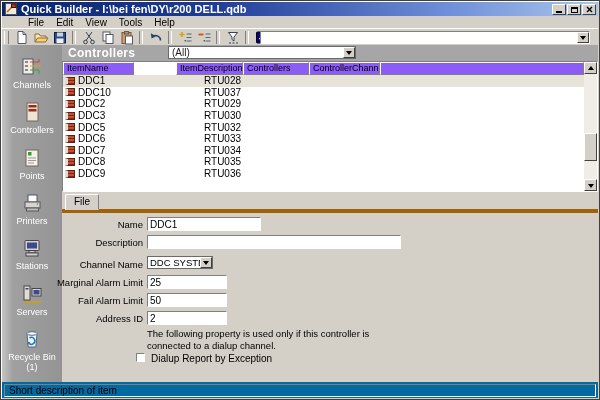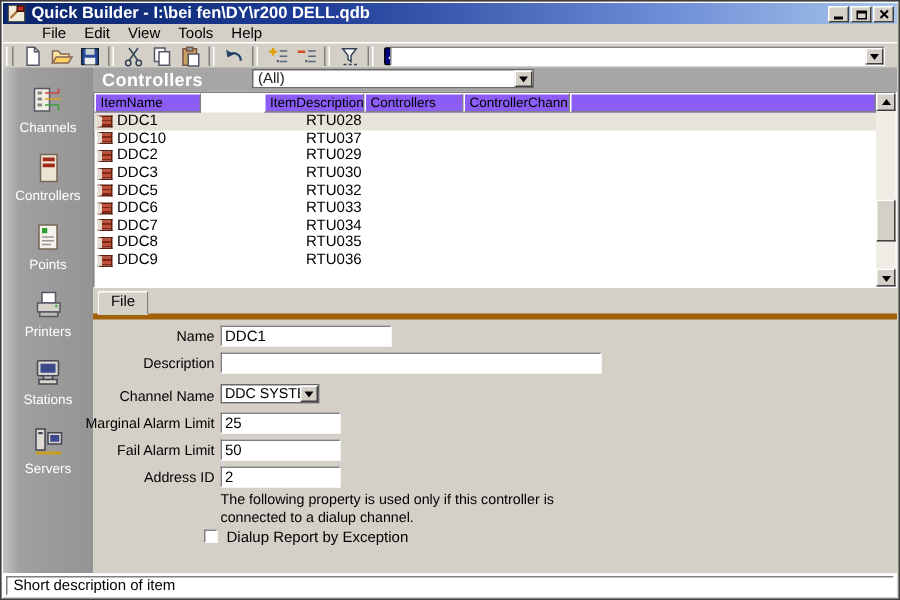--- a/index.html
+++ b/index.html
@@ -77,21 +77,21 @@
   .ftext{height:14px;background:#fff;border:1px solid;border-color:#808080 #fff #fff #808080;
          font-size:10px;padding:0 2px;box-sizing:border-box;font-family:inherit;display:block;}
   .w114{width:114px;}.w254{width:254px;}.w80{width:80px;}
   .fselect{position:relative;width:80px;height:14px;background:#fff;border:1px solid #6a6a6a;
            box-sizing:border-box;font-size:9.5px;line-height:12px;padding-left:2px;}
   .note{position:absolute;left:85px;top:115px;font-size:9.5px;line-height:1.25;}
   .chkrow{position:absolute;left:74px;top:140px;display:flex;align-items:flex-start;}
   .chkbox{width:9px;height:9px;background:#fff;border:1px solid;border-color:#808080 #fff #fff #808080;
           box-sizing:border-box;margin-right:6px;}
   
-  .statusbar{position:absolute;left:1px;right:1px;bottom:1px;height:16px;background:#ffffff;}
+  .statusbar{position:absolute;left:1px;right:1px;bottom:1px;height:16px;background:#0369a1;}
   .sb-field{position:absolute;left:2px;right:2px;top:2px;bottom:1px;border:1px solid;
             border-color:#808080 #fff #fff #808080;padding-left:4px;line-height:12px;box-sizing:border-box;}
   svg{display:block;}
 </style>
 </head>
 <body>
 
 <div class="win">
 
   <div class="titlebar">
@@ -268,20 +268,29 @@
     <div class="side-item">
       <svg width="24" height="22" viewBox="0 0 24 22">
         <rect x="4" y="3" width="6" height="14" fill="#e0dcd4" stroke="#445"></rect>
         <rect x="5.5" y="5" width="3" height="1.5" fill="#445"></rect>
         <rect x="12" y="5.5" width="9" height="7.5" fill="#d8d4cc" stroke="#445"></rect>
         <rect x="13.5" y="7" width="6" height="4.5" fill="#3a4a8c"></rect>
         <path d="M4 19 h17" stroke="#c8a020" stroke-width="2"></path>
       </svg>
       <span class="side-label">Servers</span>
     </div>
+    <div class="side-item">
+      <svg width="24" height="22" viewBox="0 0 24 22">
+        <path d="M7 5.5 L17 5.5 L15.8 19 L8.2 19 Z" fill="#eef2f6" stroke="#567"></path>
+        <ellipse cx="12" cy="5.5" rx="5" ry="1.8" fill="#fff" stroke="#567"></ellipse>
+        <path d="M9.5 10 a3.4 3.4 0 1 1 -0.8 5" fill="none" stroke="#1878c8" stroke-width="1.5"></path>
+        <path d="M8 16.5 L7.6 13.8 L10.4 14.6 Z" fill="#1878c8"></path>
+      </svg>
+      <span class="side-label">Recycle Bin (1)</span>
+    </div>
   </div>
 
   <div class="main">
 
     <div class="content-header">
       <span class="ch-title">Controllers</span>
       <span class="filter-combo">
         <span class="filter-text">(All)</span>
         <span class="dd-btn">
             <span class="tri-down"></span>

